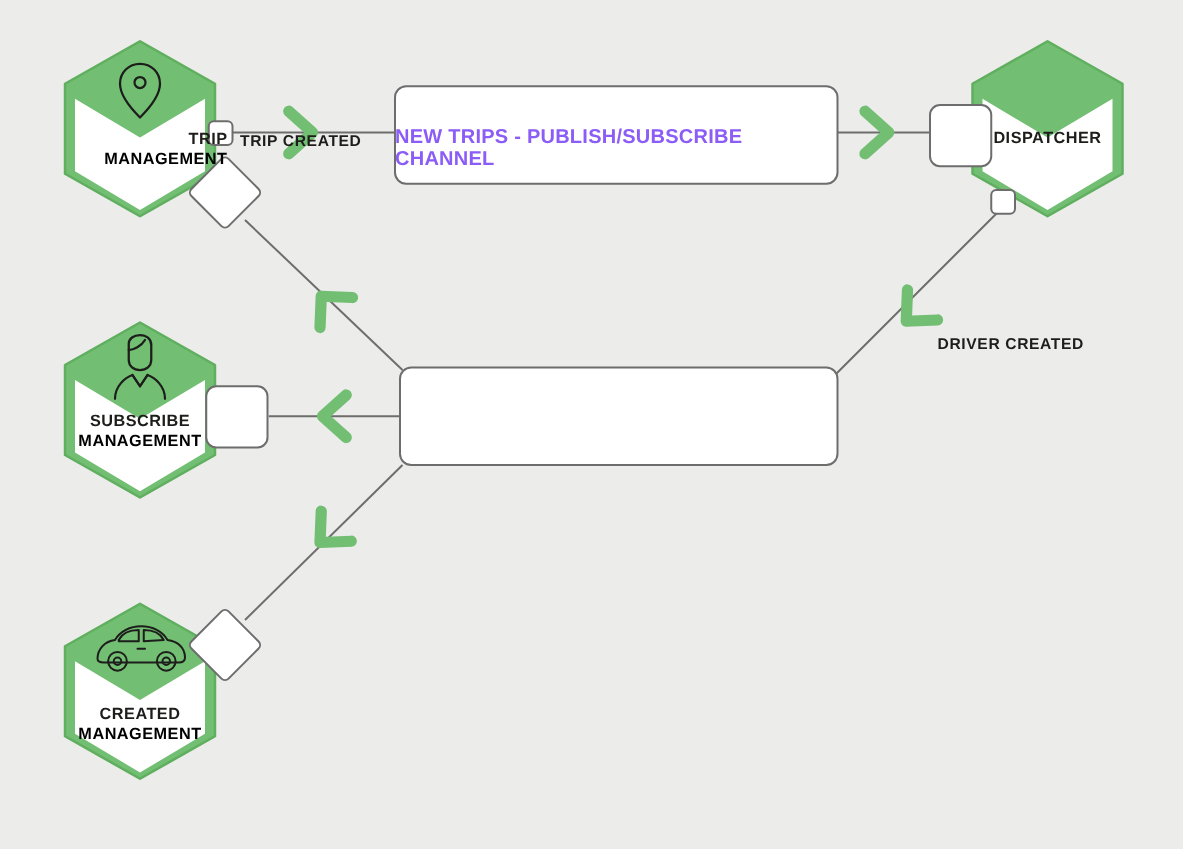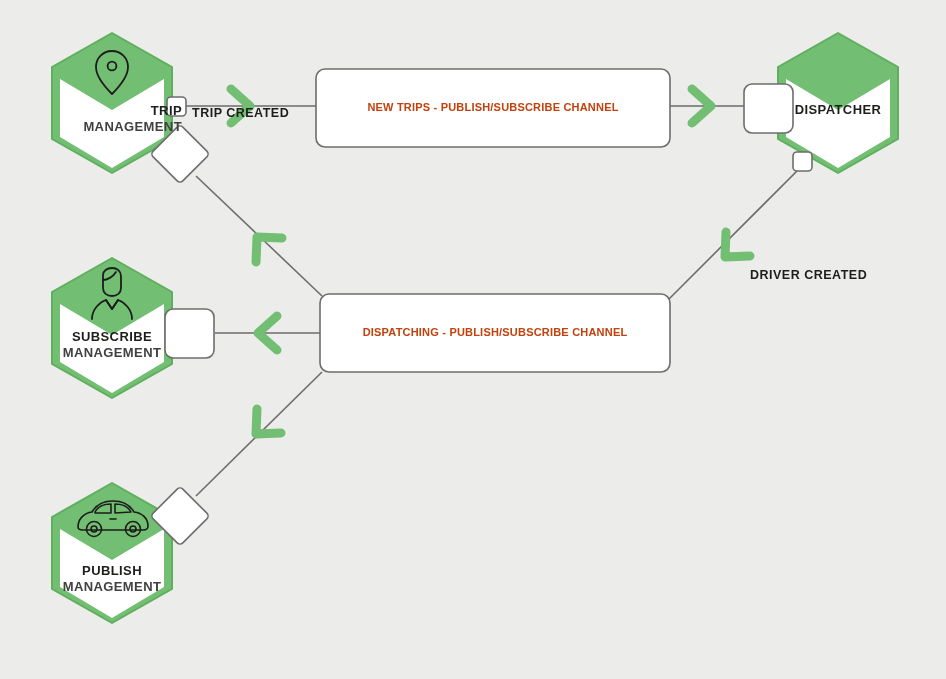--- a/index.html
+++ b/index.html
@@ -37,30 +37,30 @@
     pointer-events: none;
     user-select: none;
   }
   .node-label .l1 {
     display: block;
     color: #1d1d1b;
     font-size: 13px;
   }
   .node-label .l2 {
     display: block;
-    color: #404040;
+    color: #000000;
     font-size: 13px;
   }
   .box-label {
     position: absolute;
-    text-align: center;
+    text-align: left;
     font-family: "Liberation Sans", sans-serif;
     font-weight: bold;
-    font-size: 11px;
-    color: #c2410c;
+    font-size: 16px;
+    color: #8b5cf6;
     letter-spacing: 0.2px;
     pointer-events: none;
     user-select: none;
   }
   .edge-label {
     position: absolute;
     font-family: "Liberation Sans", sans-serif;
     font-weight: bold;
     font-size: 12.5px;
     color: #1d1d1b;
@@ -188,29 +188,28 @@
     <span class="l1">TRIP</span>
     <span class="l2">MANAGEMENT</span>
   </div>
 
   <div class="node-label" style="left:42px; top:329px; width:140px;">
     <span class="l1">SUBSCRIBE</span>
     <span class="l2">MANAGEMENT</span>
   </div>
 
   <div class="node-label" style="left:42px; top:563px; width:140px;">
-    <span class="l1">PUBLISH</span>
+    <span class="l1">CREATED</span>
     <span class="l2">MANAGEMENT</span>
   </div>
 
   <div class="node-label" style="left:768px; top:102px; width:140px;">
     <span class="l1">DISPATCHER</span>
   </div>
 
   <div class="box-label" style="left:316px; top:101px; width:354px;">NEW TRIPS - PUBLISH/SUBSCRIBE CHANNEL</div>
 
-  <div class="box-label" style="left:320px; top:326px; width:350px;">DISPATCHING - PUBLISH/SUBSCRIBE CHANNEL</div>
 
   <div class="edge-label" style="left:192px; top:62px;margin-top:44px;">TRIP CREATED</div>
 
   <div class="edge-label" style="left:750px; top:268px;">DRIVER CREATED</div>
 
 </div>
 
 </body></html>

